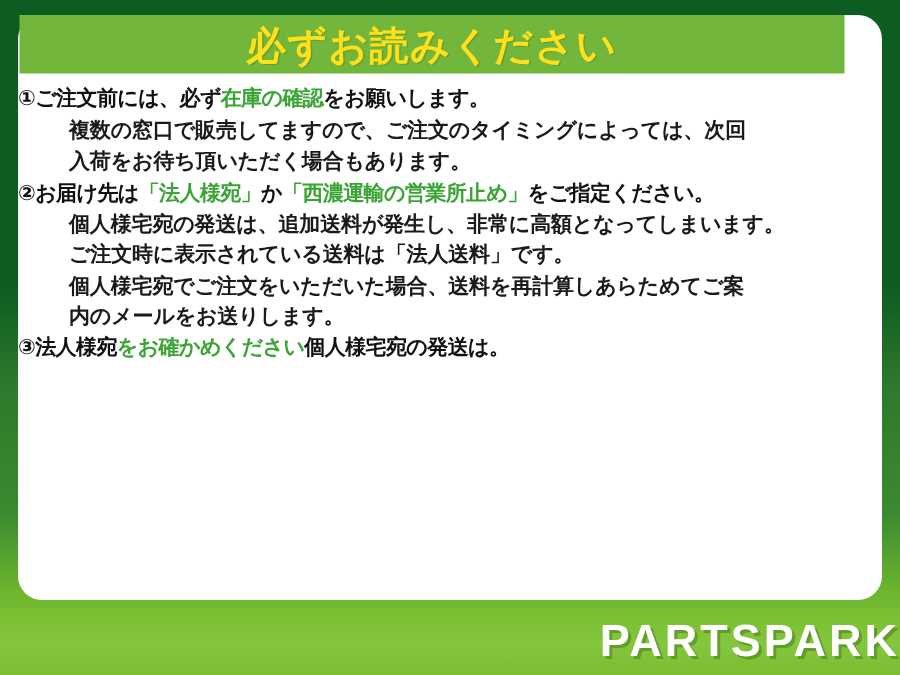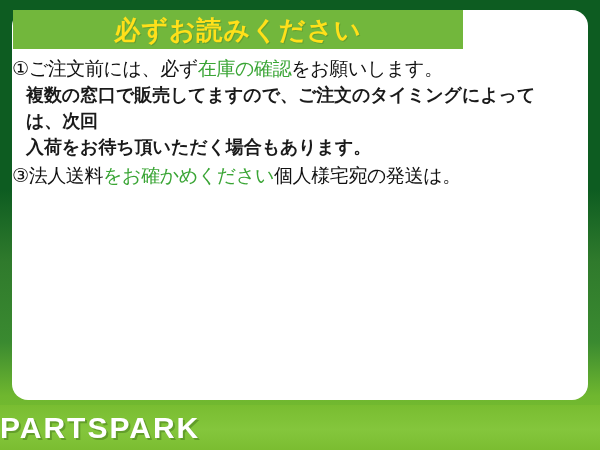--- a/index.html
+++ b/index.html
@@ -34,21 +34,21 @@
     background: #ffffff;
     border-radius: 16px;
     overflow: hidden;
   }
 
   
   #header-banner {
     position: absolute;
     left: 13px;
     top: 10px;
-    width: 450px;
+    width: 550px;
     height: 39px;
     background: #72b73c;
     display: flex;
     align-items: center;
     justify-content: center;
   }
   #header-title {
     color: #ffe01a;
     font-size: 26px;
     font-weight: bold;
@@ -65,50 +65,50 @@
     top: 56px;
     width: 576px;
     box-sizing: border-box;
     padding: 0 10px 0 12px;
   }
 
   .notice-item { margin-bottom: 2px; }
 
   .item-heading {
     color: #111111;
-    font-size: 19px;
-    font-weight: normal;
+    font-size: 14px;
+    font-weight: bold;
     line-height: 1.32;
     letter-spacing: -0.4px;
     white-space: nowrap;
   }
   .item-heading.wrap { white-space: normal; }
 
   .hl-green { color: #3aa535; }
 
   .item-body {
     color: #1a1a1a;
-    font-size: 18px;
+    font-size: 14px;
     font-weight: bold;
     line-height: 1.44;
     letter-spacing: -0.1px;
-    margin: 2px 0 0 14px;
+    margin: 2px 0 0 34px;
     white-space: pre-line;
   }
 
   
   #footer-band {
     position: absolute;
     left: 0;
     bottom: 0;
     width: 600px;
     height: 45px;
     display: flex;
     align-items: center;
-    justify-content: flex-start;
+    justify-content: flex-end;
     background: linear-gradient(180deg, #79bd31 0%, #84c63c 55%, #7bbd31 100%);
   }
   #brand-text {
     color: #ffffff;
     font-size: 30px;
     font-weight: bold;
     letter-spacing: 2px;
     line-height: 1;
     text-shadow: 2px 2px 0 rgba(60,110,25,.45);
   }
@@ -124,21 +124,28 @@
     <span id="header-title">必ずお読みください</span>
   </div>
 
   <div id="notice-list">
       <div class="notice-item">
         <div class="item-heading"><span>①</span><span>ご注文前には、必ず</span><span class="hl-green">在庫の確認</span><span>をお願いします。</span></div>
         <div class="item-body">複数の窓口で販売してますので、ご注文のタイミングによっては、次回
 入荷をお待ち頂いただく場合もあります。</div>
       </div>
       <div class="notice-item">
-        <div class="item-heading"><span>③</span><span>法人送料</span><span class="hl-green">をお確かめください</span><span>個人様宅宛の発送は。</span></div>
+        <div class="item-heading wrap"><span>②</span><span>お届け先は</span><span class="hl-green">「法人様宛」</span><span>か</span><span class="hl-green">「西濃運輸の営業所止め」</span><span>をご指定ください。</span></div>
+        <div class="item-body">個人様宅宛の発送は、追加送料が発生し、非常に高額となってしまいます。
+ご注文時に表示されている送料は「法人送料」です。
+個人様宅宛でご注文をいただいた場合、送料を再計算しあらためてご案
+内のメールをお送りします。</div>
+      </div>
+      <div class="notice-item">
+        <div class="item-heading"><span>③</span><span>法人様宛</span><span class="hl-green">をお確かめください</span><span>個人様宅宛の発送は。</span></div>
       </div>
     </div>
 
   <div id="footer-band">
     <span id="brand-text">PARTSPARK</span>
   </div>
 
 </div>
 
 </body></html>

